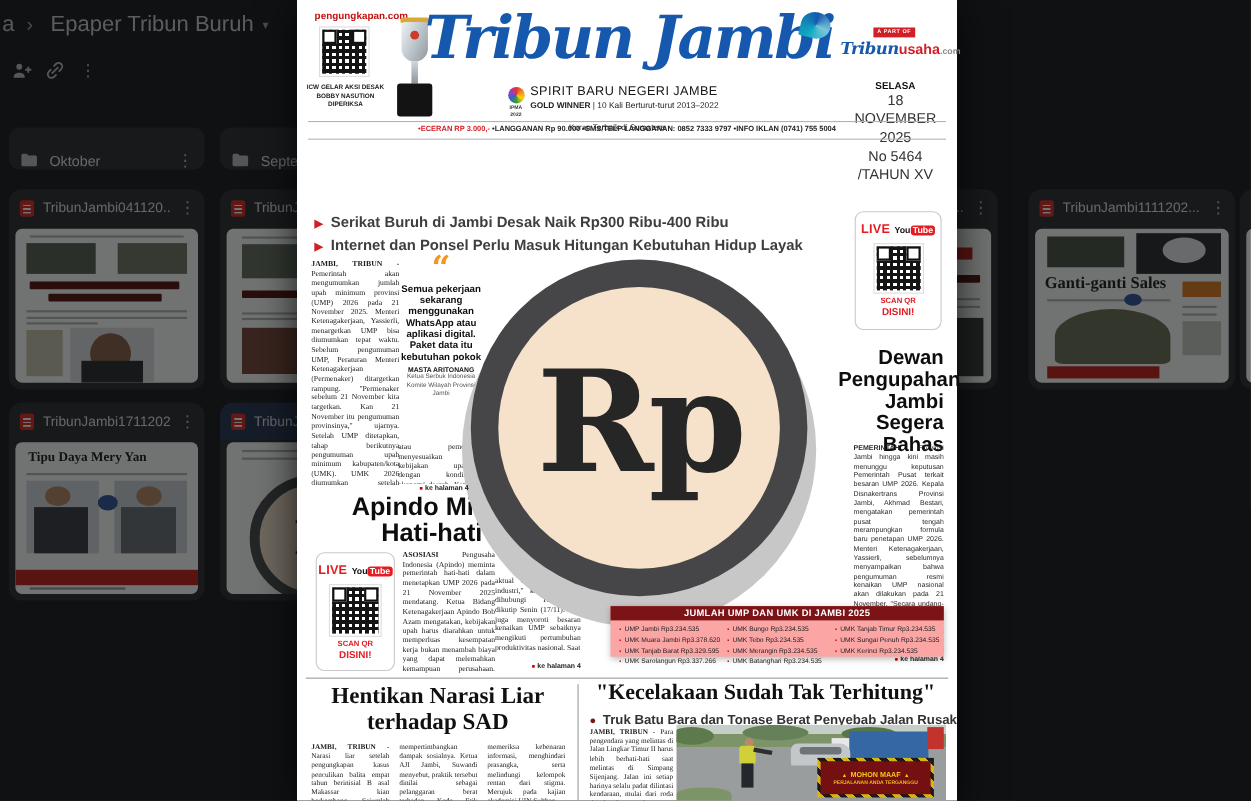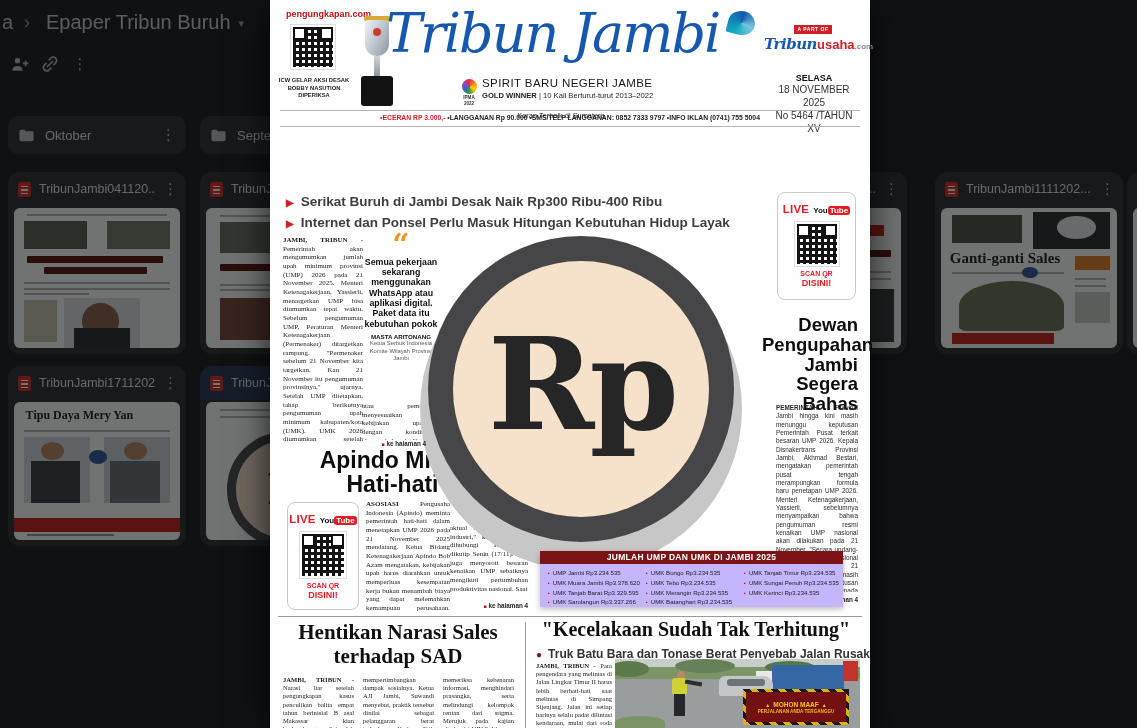--- a/index.html
+++ b/index.html
@@ -7,21 +7,21 @@
   .stage{position:relative;width:1137px;height:728px;font-family:"Liberation Sans",sans-serif;overflow:hidden}
   
   .bg{position:absolute;inset:0;background:#1d1e20;z-index:1}
   .crumb{position:absolute;top:11px;color:#bdc1c6;font-size:20px;white-space:nowrap}
   .crumb-prefix{left:2px}
   .crumb-chev{left:24px;color:#9aa0a6;font-size:18px;top:12px}
   .crumb-title{left:46px;color:#c7cbcf}
   .crumb-caret{display:inline-block;margin-left:8px;font-size:11px;color:#9aa0a6;vertical-align:2px}
   .tbar-ic{position:absolute;top:52px;width:24px;height:24px;display:flex;align-items:center;justify-content:center}
   .kebab{color:#b9bdc1;font-size:15px;line-height:1;font-family:"DejaVu Sans",sans-serif}
-  .chip{position:absolute;top:116px;height:38px;background:#2e3032;border-radius:10px;display:flex;align-items:center;gap:10px;padding:0 10px}
+  .chip{position:absolute;top:116px;height:38px;background:#2e3032;border-radius:10px;display:flex;align-items:flex-end;gap:10px;padding:0 10px}
   .chip .ttl{flex:1;font-size:13px;color:#dfe1e4;white-space:nowrap;overflow:hidden}
   .card{position:absolute;background:#2e3032;border-radius:12px;overflow:hidden}
   .card .hd{display:flex;align-items:center;gap:8px;height:34px;padding:0 8px 0 10px}
   .card .hd.sel{background:#2c3a55}
   .card .ttl{flex:1;font-size:12.5px;color:#dfe1e4;white-space:nowrap;overflow:hidden}
   .pdfico{width:13px;height:15px;background:#d93025;border-radius:2.5px;position:relative;flex:0 0 auto}
   .pdfico:after{content:"";position:absolute;left:3px;right:3px;top:4px;height:8px;
     background:repeating-linear-gradient(#fff 0 1.4px,transparent 1.4px 3.4px)}
   .thumb{position:absolute;left:6px;right:6px;top:36px;bottom:6px;background:#fbfbf9;border-radius:6px;overflow:hidden;font-family:"Liberation Serif",serif}
   .tp{position:absolute;background:#c8cdc4}
@@ -41,39 +41,39 @@
       repeating-linear-gradient(#141414 0 3px,#fff 3px 6px)}
   .qr:before,.qr:after{content:"";position:absolute;width:9px;height:9px;background:#fff;border:2.5px solid #111;z-index:2}
   .qr:before{left:2px;top:2px}.qr:after{right:2px;top:2px}
   .qcap{left:6px;top:77px;width:76px;text-align:center;font:700 5.8px/1.3 "Liberation Sans",sans-serif;color:#1c1c1c}
   .trophy{left:88px;top:16px;width:38px;height:94px}
   .tr-rim{position:absolute;left:6px;top:0;width:26px;height:5px;background:#d9a936;border-radius:2px}
   .tr-cup{position:absolute;left:7px;top:4px;width:24px;height:36px;background:linear-gradient(115deg,#eef2f5,#b9c2c9 55%,#8e979e);border-radius:4px 4px 13px 13px}
   .tr-logo{position:absolute;left:15px;top:12px;width:8px;height:8px;background:#d03a2a;border-radius:50%}
   .tr-stem{position:absolute;left:16px;top:40px;width:6px;height:20px;background:linear-gradient(#cfd6da,#8d969c)}
   .tr-base{position:absolute;left:3px;top:60px;width:32px;height:30px;background:#131313;border-radius:3px}
-  .logo{left:116px;top:2px;width:366px;font-family:"DejaVu Serif",serif;font-weight:400;font-style:italic;
+  .logo{left:116px;top:2px;width:366px;font-family:"DejaVu Serif",serif;font-weight:700;font-style:italic;
     font-size:54px;color:#1558ad;letter-spacing:-2px;white-space:nowrap}
   .swirl{left:458px;top:11px;width:27px;height:24px;border-radius:65% 65% 65% 8%;
     background:conic-gradient(from 210deg,#0fa8c0,#1558ad 42%,#79c6da 70%,#0fa8c0);transform:rotate(14deg)}
   .ipma{left:188px;top:79px;width:22px;text-align:center;font:700 4.6px/1.2 "Liberation Sans",sans-serif;color:#333}
   .ipma .fan{width:15px;height:15px;margin:0 auto 1px;border-radius:50%;
     background:conic-gradient(#e23333,#f4901e,#ffd400,#3a9a3a,#3566c4,#9a3ec4,#e23333)}
   .tagblock{left:212px;top:77px;width:158px;text-align:center;font-family:"Liberation Sans",sans-serif}
   .tag1{font-size:11.5px;font-weight:400;color:#161616;letter-spacing:.4px;white-space:nowrap}
   .tag2{font-size:7.6px;color:#222;margin-top:2px;white-space:nowrap}
   .tag3{font-size:7.4px;color:#222;margin-top:11px}
   .partof{left:524px;top:25px;width:38px;height:9px;background:#d21f26;color:#fff;font:700 5px/9px "Liberation Sans",sans-serif;text-align:center;letter-spacing:.5px}
   .tnews{left:494px;top:35px;width:96px;white-space:nowrap;text-align:center}
   .tn-a{font:700 italic 15px "DejaVu Serif",serif;color:#1558ad;letter-spacing:-.5px}
   .tn-b{font:700 13px "Liberation Sans",sans-serif;color:#d21f26}
   .tn-c{font:700 8px "Liberation Sans",sans-serif;color:#888}
   .dateblk{left:503px;top:73px;width:82px;text-align:center;font-family:"Liberation Sans",sans-serif;color:#333}
   .day{font-size:9px;font-weight:700;color:#0f0f0f}
-  .dt,.ed{font-size:10px;line-height:1.3}
+  .dt,.ed{font-size:13px;line-height:1.3}
   .rule{left:10px;right:10px;height:1px;background:#b3b3b3}
   .price{left:0;right:0;top:114px;text-align:center;font:700 6.8px "Liberation Sans",sans-serif;color:#222}
   .price .red{color:#d21f26}
   .mainhl{left:20px;top:131px;width:560px;text-align:center;font:700 45px/1.02 "Liberation Serif",serif;color:#0b0b0b;letter-spacing:-1px}
   .lb{left:16px;font:700 13.5px "Liberation Sans",sans-serif;color:#3e3e3e;white-space:nowrap}
   .lb .ar{color:#d21f26;font-size:10px;margin-right:7px}
   .bt{position:absolute;font:7px/1.24 "Liberation Serif",serif;color:#1b1b1b;text-align:justify;overflow:hidden;z-index:3}
   .bt b{font-weight:700}
   .quotebox{left:92px;top:237px;width:78px;text-align:center;z-index:3}
   .qicon{font:700 30px/0.55 "DejaVu Serif",serif;color:#f7941d}
@@ -90,21 +90,21 @@
   .lrow{margin-top:6px;white-space:nowrap}
   .lqr{margin:4px auto 0}
   .lscan{color:#e31b23;font:800 7px/1.2 "Liberation Sans",sans-serif;margin-top:3px}
   .lscan .big{font-size:9px}
   .rp-s{left:150px;top:248px;width:322px;height:322px;border-radius:50%;background:#c7c7c7;z-index:4}
   .rp-d{left:158px;top:236px;width:306px;height:306px;border-radius:50%;background:#464648;z-index:4}
   .rp-c{left:183px;top:261px;width:256px;height:256px;border-radius:50%;background:#f6e2cb;z-index:4;display:flex;align-items:center;justify-content:center}
   .rp-t{font:700 128px/1 "DejaVu Serif",serif;color:#262626;letter-spacing:-5px;margin-top:-10px}
   .dwhl{left:492px;top:315px;width:96px;text-align:right;font:700 18.5px/1.07 "Liberation Sans",sans-serif;color:#0d0d0d;z-index:6}
   .dwb{left:506px;top:404px;width:82px;height:188px;font:6.4px/1.3 "Liberation Sans",sans-serif;color:#2a2a2a;text-align:justify;overflow:hidden;position:absolute;z-index:6}
-  .uptbl{left:270px;top:551px;width:303px;height:56px;background:#c4b5fd;z-index:6;box-shadow:0 2px 6px rgba(0,0,0,.28)}
+  .uptbl{left:285px;top:551px;width:303px;height:46px;background:#fca5a5;z-index:6;box-shadow:0 2px 6px rgba(0,0,0,.28)}
   .uptbl .thd{height:13px;background:#7c1417;color:#fff;font:700 8.5px/13px "Liberation Sans",sans-serif;text-align:center;letter-spacing:.3px}
   .ucols{display:flex;padding:4px 4px 0 8px;gap:4px}
   .ucol{flex:1}
   .uitem{font:6.1px/1.6 "Liberation Sans",sans-serif;color:#222;white-space:nowrap}
   .uitem .rb{color:#c00;margin-right:3px;font-size:5px}
   .bdiv{left:8px;right:8px;top:616px;height:1px;background:#9a9a9a}
   .vdiv{left:255px;top:622px;bottom:0;width:1px;background:#9a9a9a}
   .sadhl{left:8px;top:621px;width:240px;text-align:center;font:700 21px/1.12 "Liberation Serif",serif;color:#101010}
   .kechl{left:260px;top:618px;width:332px;text-align:center;font:700 20px/1.15 "Liberation Serif",serif;color:#101010}
   .kecsub{left:266px;top:647px;font:700 12px "Liberation Sans",sans-serif;color:#333;white-space:nowrap}
@@ -391,21 +391,21 @@
           <div class="uitem"><span class="rb">▪</span><span>UMK Sungai Penuh Rp3.234.535</span></div>
           <div class="uitem"><span class="rb">▪</span><span>UMK Kerinci Rp3.234.535</span></div>
         </div>
       </div>
     </div>
 
     <div class="abs bdiv"></div>
     <div class="abs vdiv"></div>
 
     <div class="abs sadhl">
-      <div>Hentikan Narasi Sales</div>
+      <div>Hentikan Narasi Liar</div>
         <div>terhadap SAD</div>
     </div>
     <div class="bt" style="left:13px;top:676px;width:71px;height:52px;font-size:6.6px">
       <b>JAMBI, TRIBUN - </b><span>Narasi liar setelah pengungkapan kasus penculikan balita empat tahun berinisial B asal Makassar kian berkembang. Sejumlah pihak meluruskan narasi yang menimbulkan stigma terhadap Suku Anak Dalam (SAD).</span>
     </div>
     <div class="bt" style="left:93px;top:676px;width:71px;height:52px;font-size:6.6px">mempertimbangkan dampak sosialnya. Ketua AJI Jambi, Suwandi menyebut, praktik tersebut dinilai sebagai pelanggaran berat terhadap Kode Etik Jurnalistik, khususnya</div>
     <div class="bt" style="left:173px;top:676px;width:71px;height:52px;font-size:6.6px">memeriksa kebenaran informasi, menghindari prasangka, serta melindungi kelompok rentan dari stigma. Merujuk pada kajian akademisi UIN Sulthan</div>
 
     <div class="abs kechl">"Kecelakaan Sudah Tak Terhitung"</div>
     <div class="abs kecsub">

